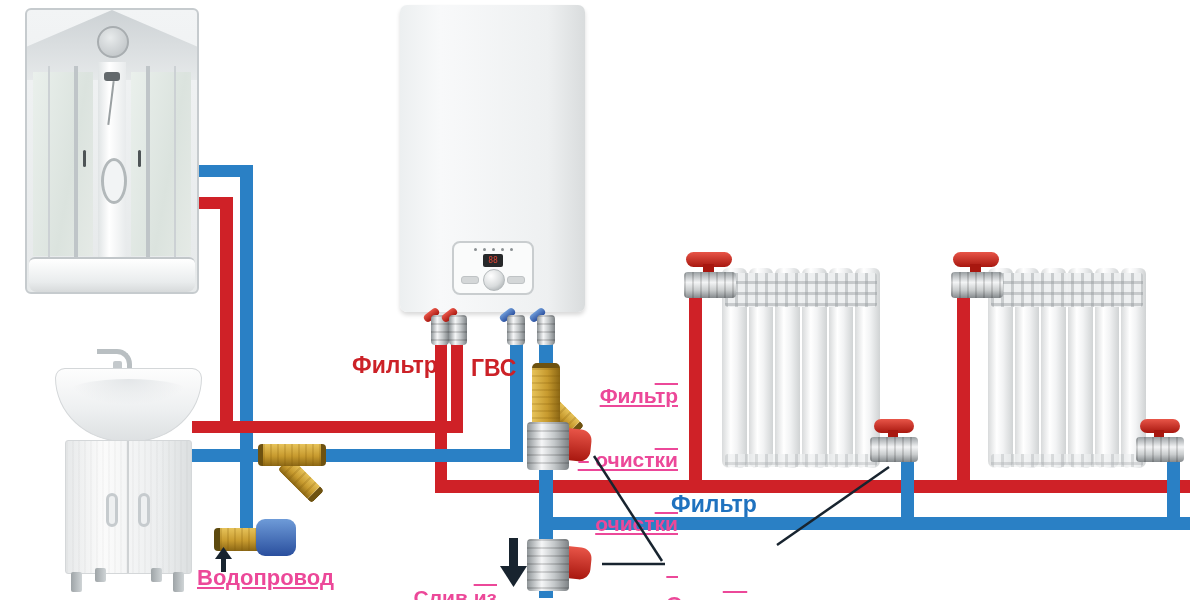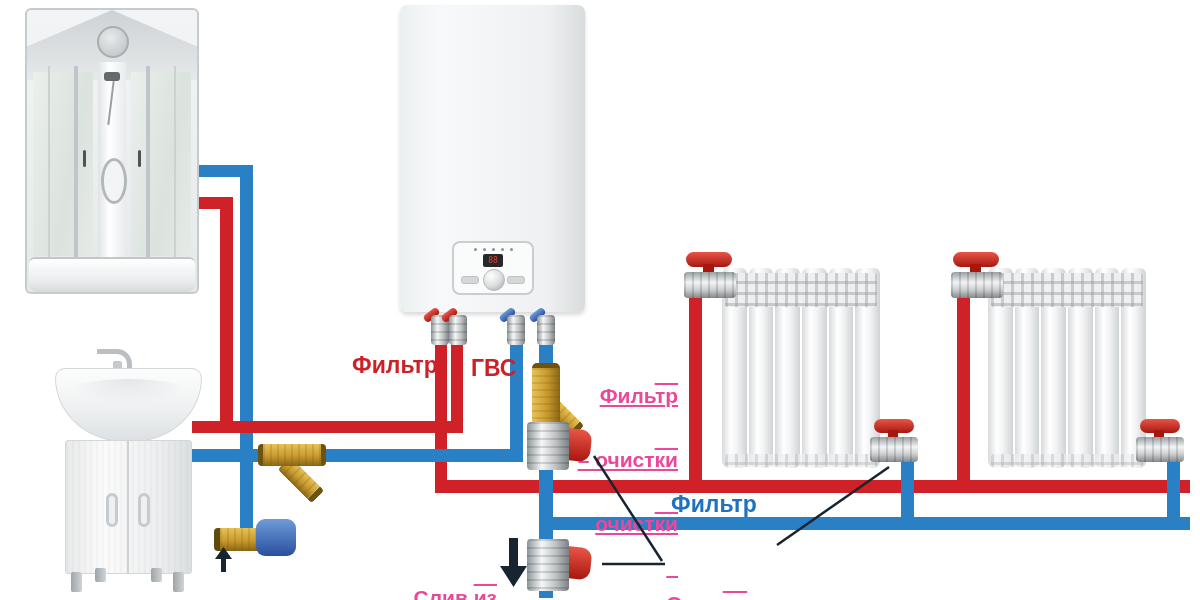--- a/index.html
+++ b/index.html
@@ -274,20 +274,21 @@
   </div>
   <div class="lbl blue" style="left:671px;top:493px;">Фильтр</div>
   <div class="lbl dark" style="left:397px;top:540px;width:100px;text-align:right;line-height:1.1;">
     <div>Слив из</div>
     
   </div>
   <div class="lbl dark" style="left:662px;top:549px;width:146px;text-align:center;font-size:22px;">
     <div>Отсекающие</div>
     
   </div>
+  <div class="lbl dark" style="left:197px;top:567px;font-size:22px;">Водопровод</div>
 
   <svg class="overlay" width="1200" height="600" viewBox="0 0 1200 600">
     <line x1="594" y1="456" x2="662" y2="561" stroke="#18242f" stroke-width="2.5"></line>
     <line x1="602" y1="564" x2="665" y2="564" stroke="#18242f" stroke-width="2.5"></line>
     <line x1="777" y1="545" x2="889" y2="467" stroke="#18242f" stroke-width="2.5"></line>
     <g fill="#18242f">
       <rect x="509" y="538" width="9" height="30"></rect>
       <polygon points="500,566 527,566 513.5,587"></polygon>
     </g>
     <g fill="#18242f">

